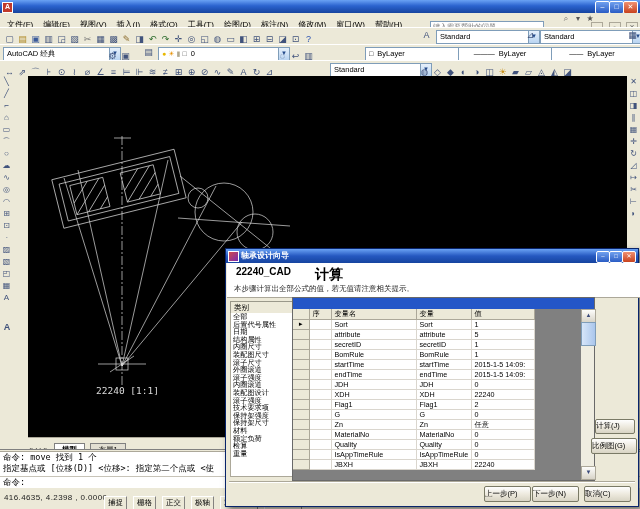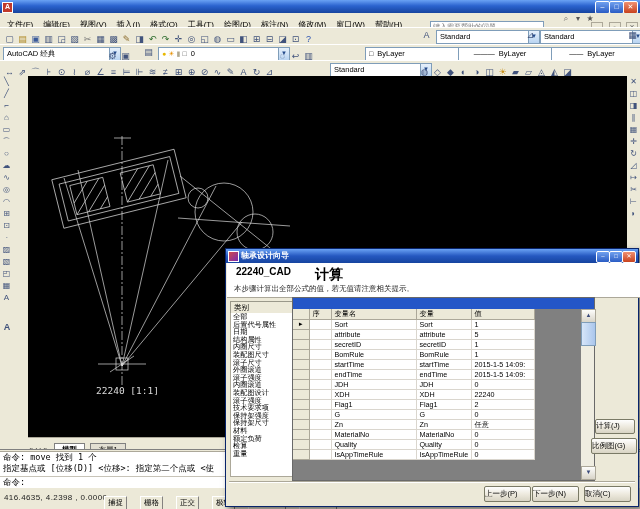--- a/index.html
+++ b/index.html
@@ -59,21 +59,21 @@
   #splitter{left:0;top:449px;width:640px;height:2px;background:#ece9d8;border-top:1px solid #808080}
   #cmdarea{left:0;top:451px;width:640px;height:36px;background:#fff;border-top:1px solid #aca899}
   .cmd-line{display:block;font-family:"DejaVu Sans Mono","Liberation Mono",monospace;
     font-size:8.5px;line-height:11px;padding-left:3px;white-space:nowrap}
   #cmd-current{position:absolute;left:0;top:24px;width:640px;border-top:1px solid #c8c4b8}
   
   #statusbar{left:0;top:487px;width:640px;height:22px;background:#ece9d8;border-top:1px solid #fff}
   #coords{left:4px;top:5px;font-size:8px;letter-spacing:.4px;color:#222}
   #toggles{left:104px;top:3px;white-space:nowrap}
   .toggle{display:inline-block;height:12px;line-height:12px;padding:0 3px;font-size:7.5px;
-    margin-right:13px;background:#ece9d8;border:1px solid;border-color:#fff #848280 #848280 #fff}
+    margin-right:6px;background:#ece9d8;border:1px solid;border-color:#fff #848280 #848280 #fff}
   
   #dialog{left:225px;top:248px;width:412px;height:257px;background:#ece9d8;z-index:10;
     border:1px solid #08246b;box-shadow:3px 3px 6px rgba(0,0,0,.55)}
   #dlg-title{left:0;top:0;width:412px;height:14px;
     background:linear-gradient(180deg,#6aa2f4 0%,#2558c0 50%,#16449f 100%)}
   #dlg-icon{left:2px;top:2px;width:9px;height:9px;background:linear-gradient(135deg,#d04a4a,#7a2ab0);
     border:1px solid #fff}
   #dlg-title-text{left:15px;top:0;height:14px;line-height:14px;color:#fff;font-size:8px;font-weight:bold}
   .dbtn{top:2px;width:12px;height:10px;border:1px solid #fff;border-radius:2px;color:#fff;
     font-size:6px;line-height:8px;text-align:center;background:linear-gradient(180deg,#70a0ee,#2a5cc4)}
@@ -442,20 +442,27 @@
               <td>Quality</td>
               <td>0</td>
             </tr>
             <tr>
               <td class="rowsel"></td>
               <td></td>
               <td>IsAppTimeRule</td>
               <td>IsAppTimeRule</td>
               <td>0</td>
             </tr>
+            <tr>
+              <td class="rowsel"></td>
+              <td></td>
+              <td>JBXH</td>
+              <td>JBXH</td>
+              <td>22240</td>
+            </tr>
           </tbody>
       </table>
       <div id="tbl-scroll">
         <div id="sb-up" class="sbtn">▲</div>
         <div id="sb-thumb"></div>
         <div id="sb-down" class="sbtn">▼</div>
       </div>
     </div>
     <div id="calc-btn" class="xpbtn abs">计算(J)</div>
     <div id="scale-btn" class="xpbtn abs">比例图(G)</div>

